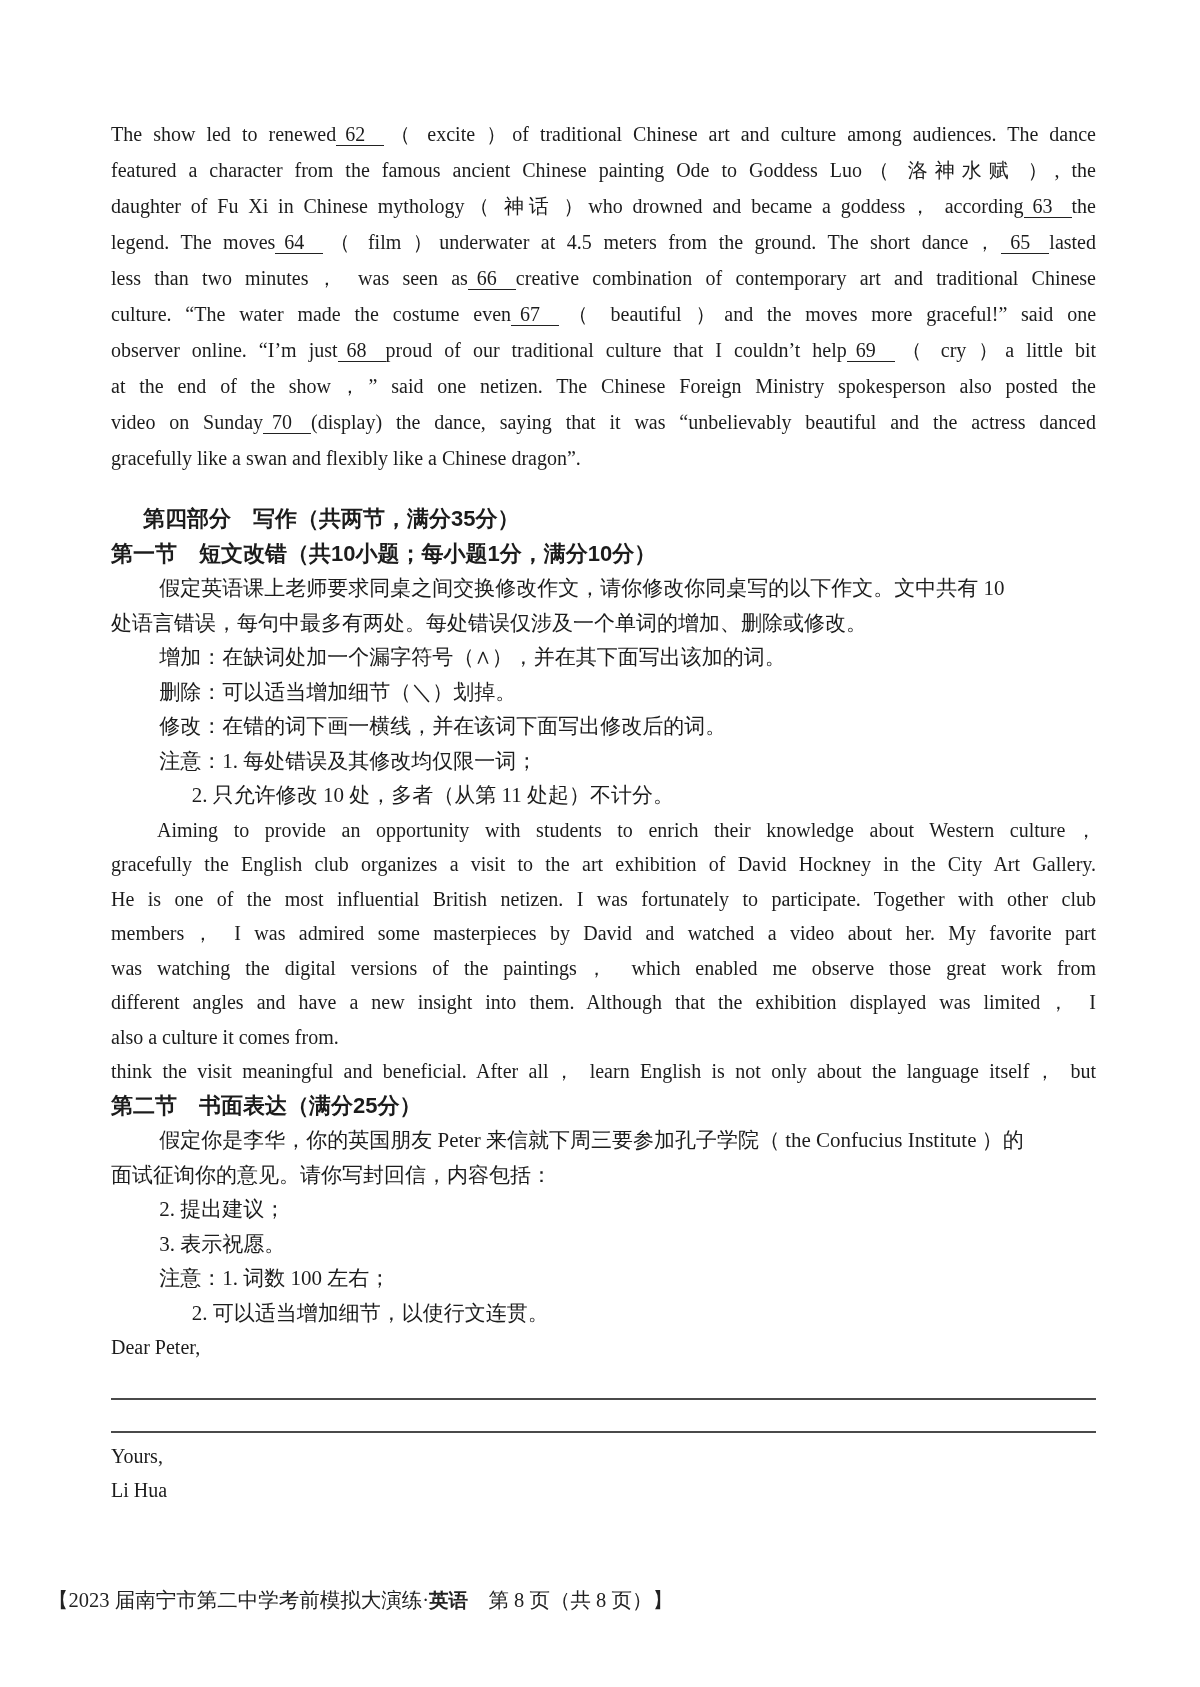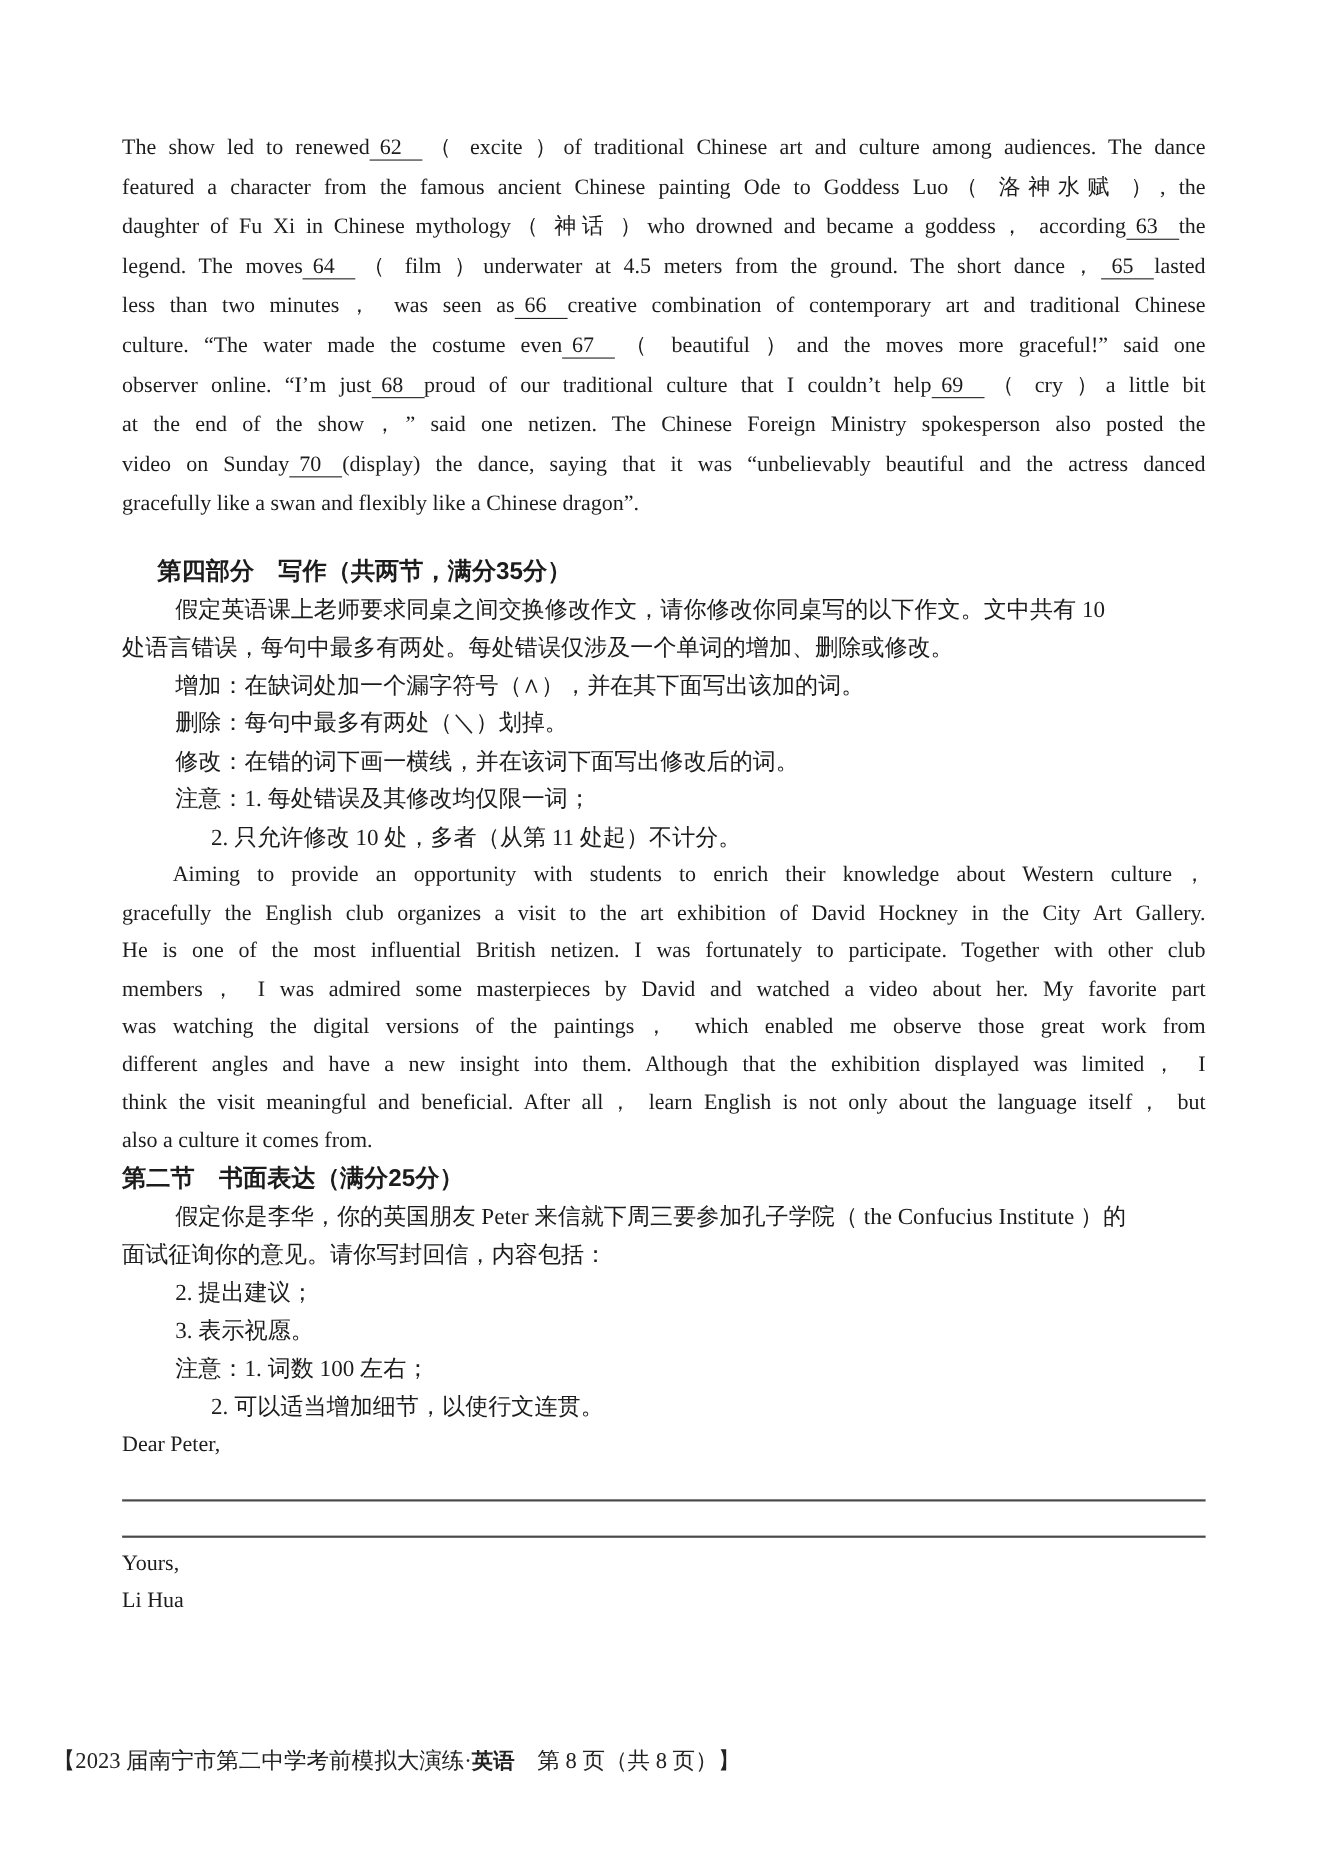--- a/index.html
+++ b/index.html
@@ -84,46 +84,47 @@
       <div class="jline">less than two minutes， was seen as<span class="blank">66</span>creative combination of contemporary art and traditional Chinese</div>
       <div class="jline">culture. “The water made the costume even<span class="blank">67</span>（ beautiful ）and the moves more graceful!” said one</div>
       <div class="jline">observer online. “I’m just<span class="blank">68</span>proud of our traditional culture that I couldn’t help<span class="blank">69</span>（ cry ）a little bit</div>
       <div class="jline">at the end of the show，” said one netizen. The Chinese Foreign Ministry spokesperson also posted the</div>
       <div class="jline">video on Sunday<span class="blank">70</span>(display) the dance, saying that it was “unbelievably beautiful and the actress danced</div>
       <div class="jline last">gracefully like a swan and flexibly like a Chinese dragon”.</div>
     </section>
 
   <h2 class="heading part">第四部分　写作（共两节，满分35分）</h2>
 
+  <h3 class="heading">第一节　短文改错（共10小题；每小题1分，满分10分）</h3>
 
   <div class="para cn indent-first">
       <div class="pline">假定英语课上老师要求同桌之间交换修改作文，请你修改你同桌写的以下作文。文中共有 10</div>
       <div class="pline last">处语言错误，每句中最多有两处。每处错误仅涉及一个单词的增加、删除或修改。</div>
     </div>
 
   <div class="rules cn">
       <div class="pline">增加：在缺词处加一个漏字符号（∧），并在其下面写出该加的词。</div>
-      <div class="pline">删除：每句中最多有两处（＼）划掉。</div>
+      <div class="pline">删除：可以适当增加细节（＼）划掉。</div>
       <div class="pline last">修改：在错的词下画一横线，并在该词下面写出修改后的词。</div>
     </div>
 
   <div class="notes cn">
       <div class="pline">注意：1. 每处错误及其修改均仅限一词；</div>
       <div class="pline last">2. 只允许修改 10 处，多者（从第 11 处起）不计分。</div>
     </div>
 
   <div class="essay eng">
       <div class="jline">Aiming to provide an opportunity with students to enrich their knowledge about Western culture，</div>
       <div class="jline">gracefully the English club organizes a visit to the art exhibition of David Hockney in the City Art Gallery.</div>
       <div class="jline">He is one of the most influential British netizen. I was fortunately to participate. Together with other club</div>
       <div class="jline">members， I was admired some masterpieces by David and watched a video about her. My favorite part</div>
       <div class="jline">was watching the digital versions of the paintings， which enabled me observe those great work from</div>
       <div class="jline">different angles and have a new insight into them. Although that the exhibition displayed was limited， I</div>
+      <div class="jline last">also a culture it comes from.</div>
       <div class="jline">think the visit meaningful and beneficial. After all， learn English is not only about the language itself， but</div>
-      <div class="jline last">also a culture it comes from.</div>
     </div>
 
   <h3 class="heading">第二节　书面表达（满分25分）</h3>
 
   <div class="para cn indent-first">
       <div class="pline">假定你是李华，你的英国朋友 Peter 来信就下周三要参加孔子学院（ the Confucius Institute ）的</div>
       <div class="pline last">面试征询你的意见。请你写封回信，内容包括：</div>
     </div>
 
   <div class="points cn">

